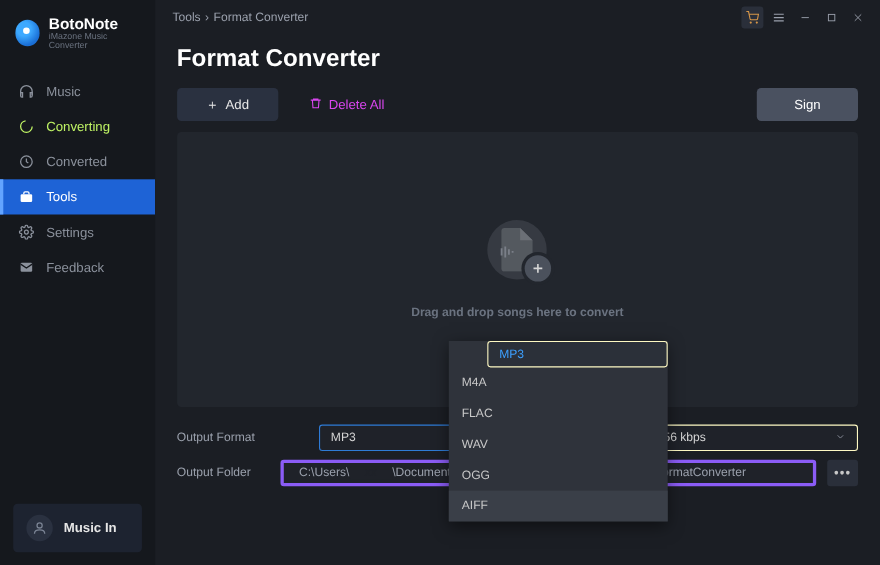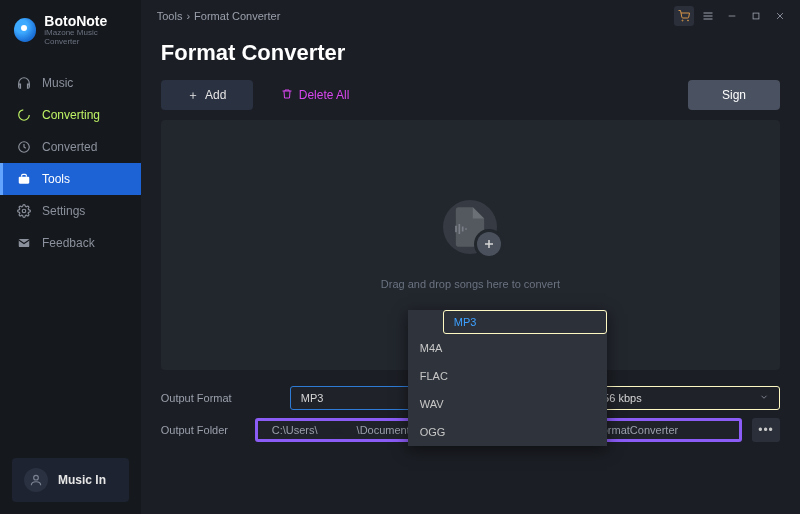--- a/index.html
+++ b/index.html
@@ -27,21 +27,21 @@
 .win-controls { display: flex; align-items: center; gap: 4px; }
 .win-btn { width: 20px; height: 20px; display: flex; align-items: center; justify-content: center; color: #9aa0ac; cursor: pointer; border-radius: 3px; }
 .cart-btn { background: #2a2f3a; border-radius: 3px; }
 .page-title { color: #fff; font-size: 22px; font-weight: 700; padding: 10px 20px 14px 20px; }
 .toolbar { display: flex; align-items: center; gap: 10px; padding: 0 20px 10px 20px; }
 .btn { height: 30px; display: flex; align-items: center; justify-content: center; gap: 6px; border-radius: 4px; font-size: 12px; cursor: pointer; padding: 0 18px; }
 .btn-add { background: #2a3140; color: #e6e6e6; min-width: 92px; }
 .btn-delete { color: #d946ef; background: transparent; }
 .btn-convert { background: #1e3f6e; color: #9bb5d3; min-width: 92px; }
 .btn-back { background: #4a5160; color: #fff; min-width: 92px; }
-.drop { margin: 0 20px; background: #22262d; border-radius: 4px; height: 250px; display: flex; flex-direction: column; align-items: center; justify-content: center; position: relative; }
+.drop { margin: 0 20px; background: #22262d; border-radius: 4px; height: 250px; display: flex; flex-direction: column; align-items: center; justify-content: center; position: relative; font-weight: bold; }
 .drop-icon { width: 54px; height: 54px; border-radius: 50%; background: #363a42; position: relative; display: flex; align-items: center; justify-content: center; }
 .drop-icon svg { position: absolute; }
 .drop-plus { position: absolute; right: -4px; bottom: -2px; width: 24px; height: 24px; border-radius: 50%; background: #4b515c; display: flex; align-items: center; justify-content: center; box-shadow: 0 0 0 3px #22262d; }
 .drop-text { color: #6b7380; font-size: 11px; margin-top: 24px; }
 .dropdown-popup { position: absolute; left: 267px; top: 310px; width: 199px; background: #2f333b; box-shadow: 0 4px 14px rgba(0,0,0,.5); z-index: 10; }
 .dd-item { padding: 8px 12px; font-size: 11px; color: #c8c8c8; cursor: pointer; }
 .dd-item.sel { color: #3da0ff; background: #2b3039; }
 .dd-item.hovered { background: #3a3f48; }
 .bottom { padding: 8px 20px 12px 20px; }
 .row { display: flex; align-items: center; gap: 10px; margin-top: 8px; }
@@ -236,15 +236,16 @@
         <div class="more-btn">•••</div>
       </div>
     </div>
 
     <div class="dropdown-popup">
       <div class="dd-item sel">MP3</div>
       <div class="dd-item">M4A</div>
       <div class="dd-item">FLAC</div>
       <div class="dd-item">WAV</div>
       <div class="dd-item">OGG</div>
+      <div class="dd-item hovered">AIFF</div>
     </div>
   </main>
 </div>
 
 </body></html>

